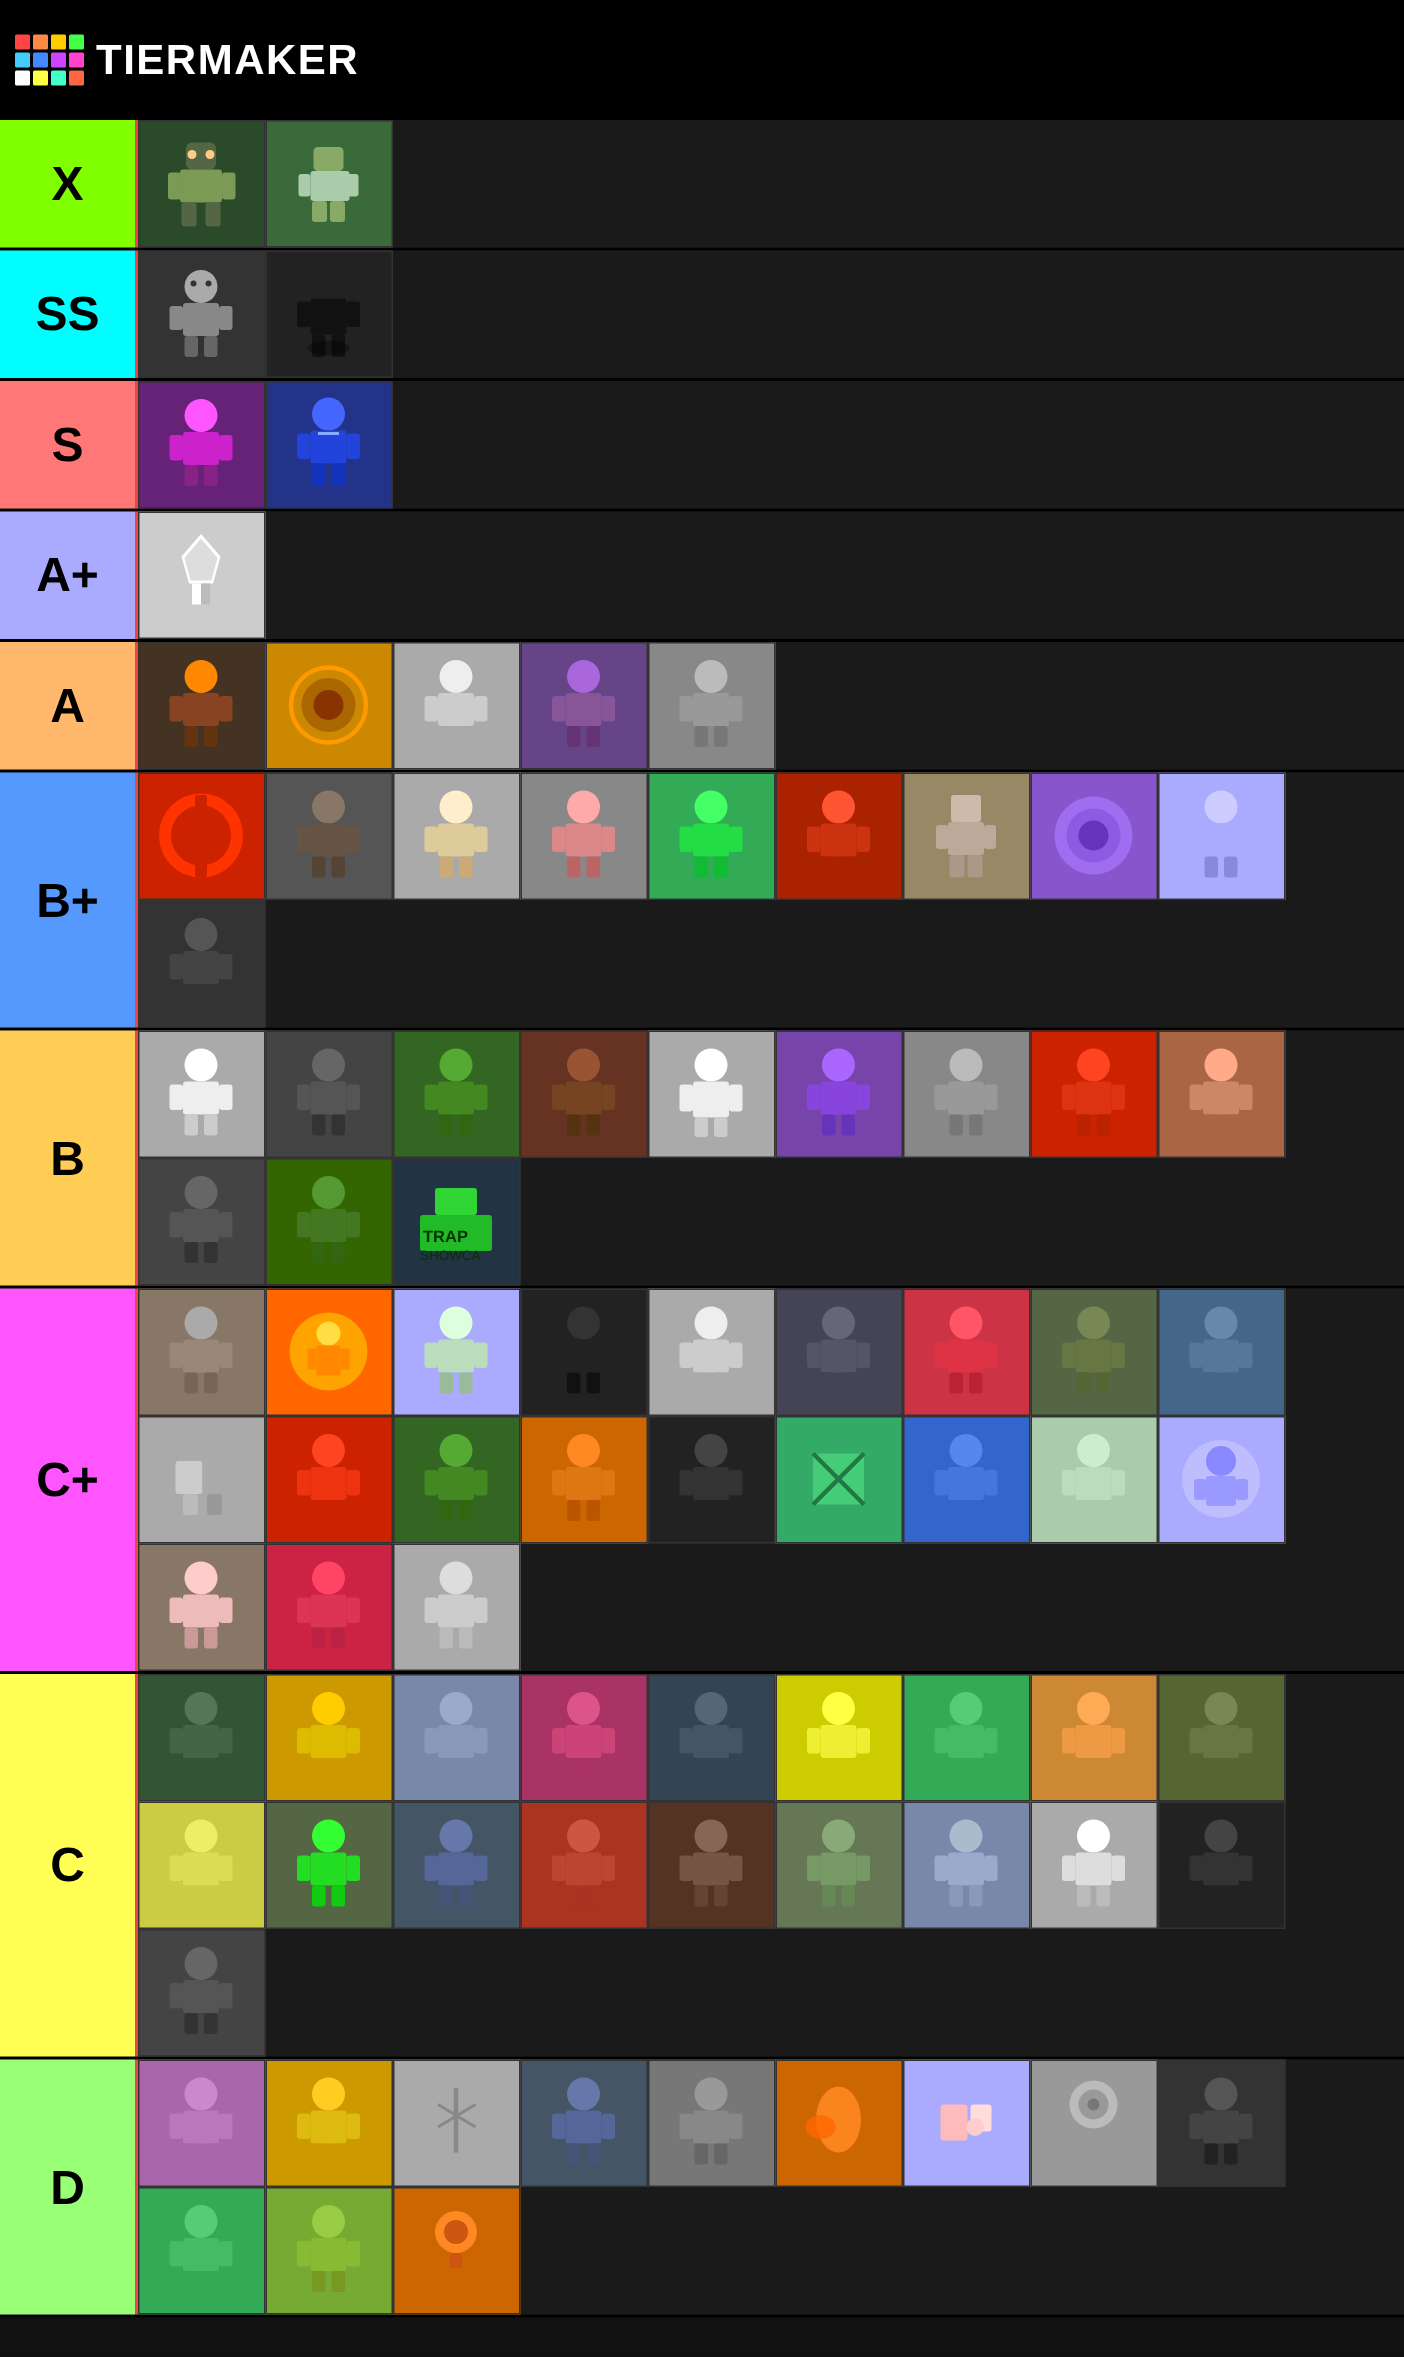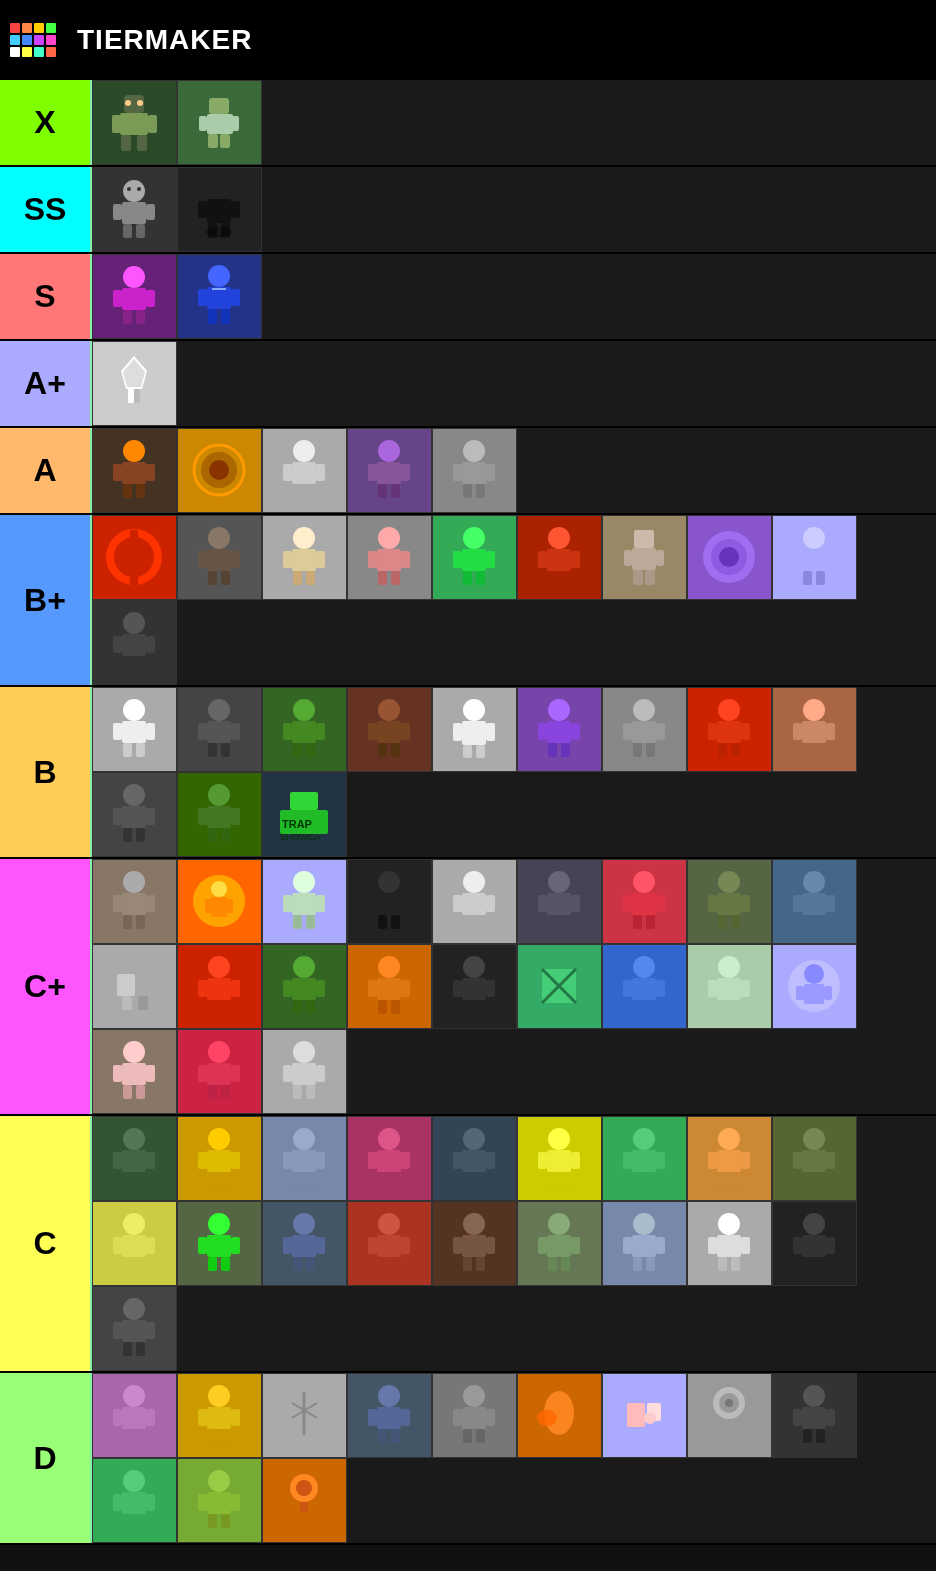--- a/index.html
+++ b/index.html
@@ -27,21 +27,21 @@
       font-size: 22px;
       font-weight: bold;
       display: flex;
       align-items: center;
       gap: 8px;
     }
 
     .tiermaker-logo {
       display: flex;
       align-items: center;
-      gap: 21px;
+      gap: 8px;
     }
 
     .logo-grid {
       display: grid;
       grid-template-columns: repeat(4, 10px);
       grid-template-rows: repeat(3, 10px);
       gap: 2px;
     }
 
     .logo-dot {
@@ -74,21 +74,21 @@
       font-weight: bold;
       color: #000;
       flex-shrink: 0;
     }
 
     .tier-items {
       display: flex;
       flex-wrap: wrap;
       flex: 1;
       background: #1a1a1a;
-      border-left: 2px solid #86efac;
+      border-left: 2px solid #ef4444;
       align-items: flex-end;
     }
 
     .item-cell {
       width: 85px;
       height: 85px;
       background: #888;
       border: 1px solid #333;
       overflow: hidden;
       display: flex;

